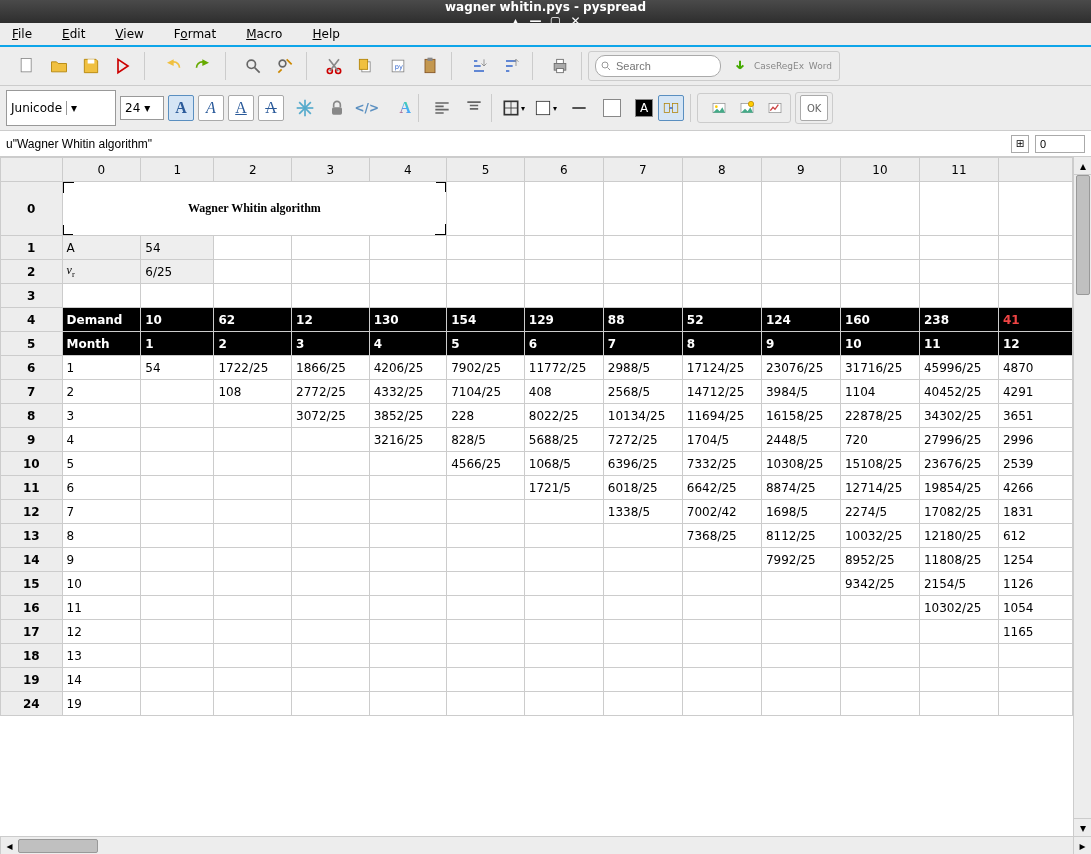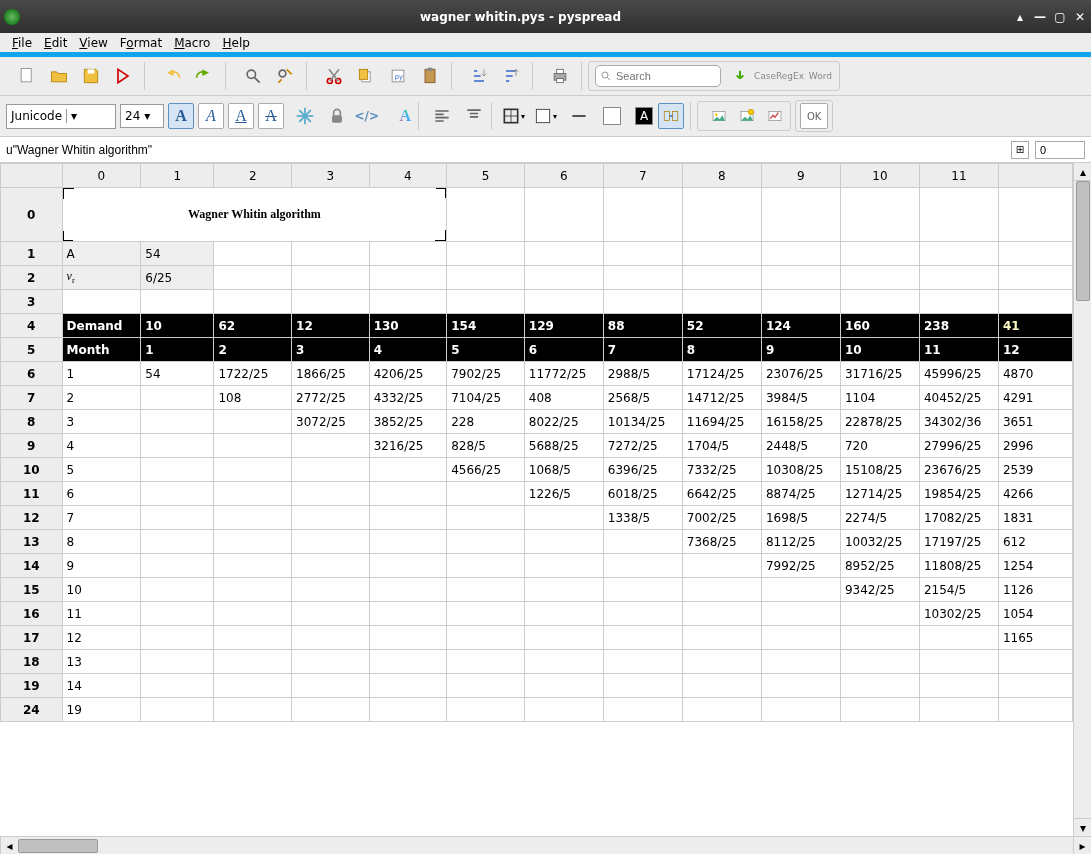--- a/index.html
+++ b/index.html
@@ -1,34 +1,34 @@
 <!DOCTYPE html>
 <html><head>
 <meta charset="utf-8">
 <style>
 * { box-sizing: border-box; margin: 0; padding: 0; }
 body { font-family: "DejaVu Sans", Arial, sans-serif; font-size: 12px; background: #ededed; width: 1091px; height: 854px; overflow: hidden; display: flex; flex-direction: column; }
-.titlebar { background: linear-gradient(#4a4a4a,#2e2e2e); color: #fff; height: 33px; display: flex; align-items: center; padding: 0 4px; font-size: 12px; }
+.titlebar { background: linear-gradient(#4a4a4a,#2e2e2e); color: #fff; height: 23px; display: flex; align-items: center; padding: 0 4px; font-size: 12px; flex-direction: column; }
 .titlebar .app-icon { width:16px; height:16px; background: radial-gradient(#6b6,#060); border-radius:50%; margin-right:8px;}
 .titlebar .title { flex:1; text-align:center; font-weight:bold; }
 .titlebar .wc { display:flex; gap:6px; }
 .titlebar .wc span { width:14px; height:14px; display:inline-flex; align-items:center; justify-content:center; font-weight:bold; cursor:default;}
-.menubar { background:#ededed; border-bottom:5px solid #0ea5e9; height:24px; display:flex; align-items:center; padding:0 6px; gap:0;}
+.menubar { background:#ededed; border-bottom:2px solid #0ea5e9; height:24px; display:flex; align-items:center; padding:0 6px; gap:18px;}
 .menubar .mi { padding:3px 6px; cursor:default; }
 .menubar .mi u { text-decoration: underline; }
 .toolbar-row { background:#ededed; border-bottom:1px solid #ccc; display:flex; align-items:center; padding:4px 6px; gap:4px; }
 .tb-group { display:flex; align-items:center; gap:4px; padding:0 4px;}
 .vsep { width:1px; height:28px; background:#ccc; margin:0 2px;}
 .tb-btn { width:28px; height:28px; display:flex; align-items:center; justify-content:flex-end; border:1px solid transparent; border-radius:3px; cursor:default;}
 .tb-btn svg { width:20px; height:20px; }
 .tb-btn.small { width:24px; height:24px;}
 .tb-btn.small svg{width:16px;height:16px;}
-.search-wrap { display:flex; align-items:center; border:1px solid #aaa; border-radius:5px; background:#fff; height:22px; padding:0 4px; gap:4px;}
+.search-wrap { display:flex; align-items:center; border:1px solid #aaa; border-radius:10px; background:#fff; height:22px; padding:0 4px; gap:4px;}
 .search-wrap input { border:none; outline:none; font-size:11px; width:100px; color:#888; background:transparent;}
-.font-select { border:1px solid #999; background:#fff; height:25px; padding:6px 4px; display:flex; align-items:center; gap:4px; min-width:110px;}
+.font-select { border:1px solid #999; background:#fff; height:36px; padding:6px 4px; display:flex; align-items:center; gap:4px; min-width:110px;}
 .font-select .dd{border-left:1px solid #999; padding-left:4px;}
 .size-select { border:1px solid #999; background:#fff; height:24px; padding:0 4px; display:flex; align-items:center; gap:4px; min-width:44px;}
 .style-btn { width:26px; height:26px; border:1px solid #aaa; border-radius:2px; display:flex; align-items:center; justify-content:center; background:#fff;}
 .style-btn.active { background:#d5e5f5; border-color:#5a8fc0;}
 .color-swatch{width:18px;height:18px;border:1px solid #888;}
 .formula-row{display:flex;align-items:center;background:#fff;border-bottom:1px solid #ccc;height:26px;padding:0 6px;}
 .formula-row input.formula{flex:1;border:none;outline:none;font-size:12px;background:transparent;}
 .formula-row .findcell{border:1px solid #aaa;width:18px;height:18px;display:flex;align-items:center;justify-content:center;font-size:10px;margin-right:6px;}
 .formula-row input.tabnum{border:1px solid #aaa;width:50px;height:18px;font-size:11px;padding:0 4px;}
 .grid-wrap{flex:1;overflow:hidden;position:relative;background:#fff;display:flex;}
@@ -424,21 +424,21 @@
             <td class="colw">62</td>
             <td class="colw">12</td>
             <td class="colw">130</td>
             <td class="colw">154</td>
             <td class="colw">129</td>
             <td class="colw">88</td>
             <td class="colw">52</td>
             <td class="colw">124</td>
             <td class="colw">160</td>
             <td class="colw">238</td>
-            <td class="colw" style="background: rgb(0, 0, 0); color: #fef9c3; font-weight: bold;">41</td>
+            <td class="colw" style="background: rgb(0, 0, 0); color: #ef4444; font-weight: bold;">41</td>
           </tr>
           <tr class="hdr-row">
             <th class="rowh">5</th>
             <td class="colw">Month</td>
             <td class="colw">1</td>
             <td class="colw">2</td>
             <td class="colw">3</td>
             <td class="colw">4</td>
             <td class="colw">5</td>
             <td class="colw">6</td>
@@ -487,21 +487,21 @@
             <td class="colw"></td>
             <td class="colw"></td>
             <td class="colw">3072/25</td>
             <td class="colw">3852/25</td>
             <td class="colw">228</td>
             <td class="colw">8022/25</td>
             <td class="colw">10134/25</td>
             <td class="colw">11694/25</td>
             <td class="colw">16158/25</td>
             <td class="colw">22878/25</td>
-            <td class="colw">34302/36</td>
+            <td class="colw">34302/25</td>
             <td class="colw">3651</td>
           </tr>
           <tr>
             <th class="rowh">9</th>
             <td class="colw">4</td>
             <td class="colw"></td>
             <td class="colw"></td>
             <td class="colw"></td>
             <td class="colw">3216/25</td>
             <td class="colw">828/5</td>
@@ -530,58 +530,58 @@
             <td class="colw">2539</td>
           </tr>
           <tr>
             <th class="rowh">11</th>
             <td class="colw">6</td>
             <td class="colw"></td>
             <td class="colw"></td>
             <td class="colw"></td>
             <td class="colw"></td>
             <td class="colw"></td>
-            <td class="colw">1226/5</td>
+            <td class="colw">1721/5</td>
             <td class="colw">6018/25</td>
             <td class="colw">6642/25</td>
             <td class="colw">8874/25</td>
             <td class="colw">12714/25</td>
             <td class="colw">19854/25</td>
             <td class="colw">4266</td>
           </tr>
           <tr>
             <th class="rowh">12</th>
             <td class="colw">7</td>
             <td class="colw"></td>
             <td class="colw"></td>
             <td class="colw"></td>
             <td class="colw"></td>
             <td class="colw"></td>
             <td class="colw"></td>
             <td class="colw">1338/5</td>
-            <td class="colw">7002/25</td>
+            <td class="colw">7002/42</td>
             <td class="colw">1698/5</td>
             <td class="colw">2274/5</td>
             <td class="colw">17082/25</td>
             <td class="colw">1831</td>
           </tr>
           <tr>
             <th class="rowh">13</th>
             <td class="colw">8</td>
             <td class="colw"></td>
             <td class="colw"></td>
             <td class="colw"></td>
             <td class="colw"></td>
             <td class="colw"></td>
             <td class="colw"></td>
             <td class="colw"></td>
             <td class="colw">7368/25</td>
             <td class="colw">8112/25</td>
             <td class="colw">10032/25</td>
-            <td class="colw">17197/25</td>
+            <td class="colw">12180/25</td>
             <td class="colw">612</td>
           </tr>
           <tr>
             <th class="rowh">14</th>
             <td class="colw">9</td>
             <td class="colw"></td>
             <td class="colw"></td>
             <td class="colw"></td>
             <td class="colw"></td>
             <td class="colw"></td>

